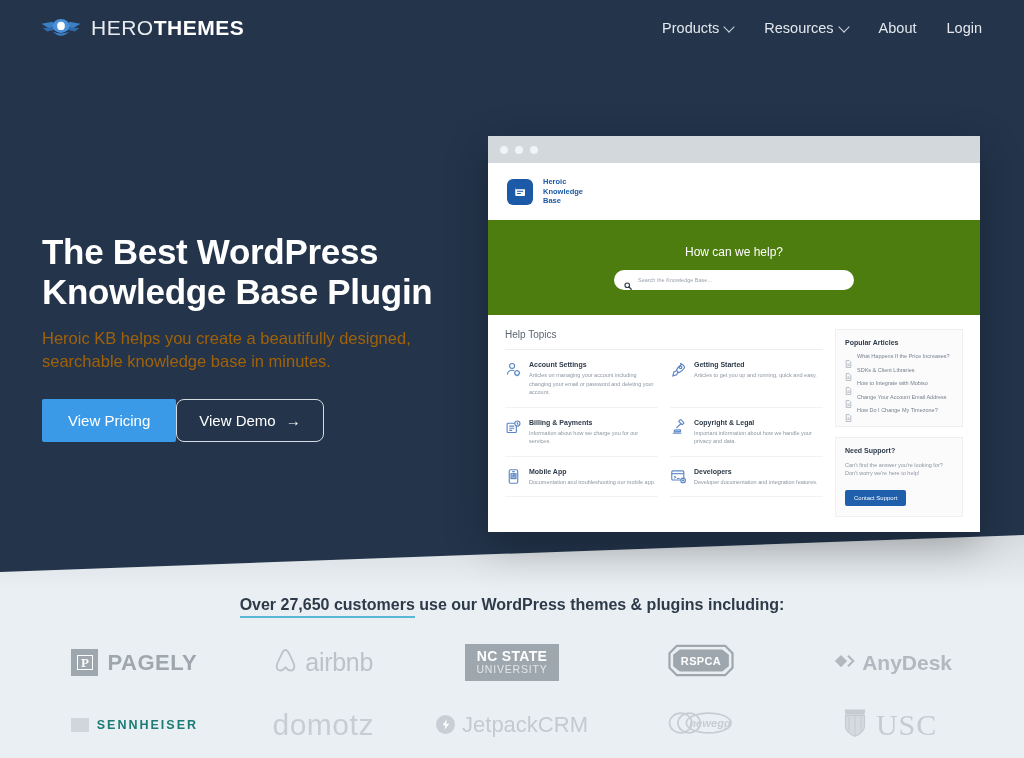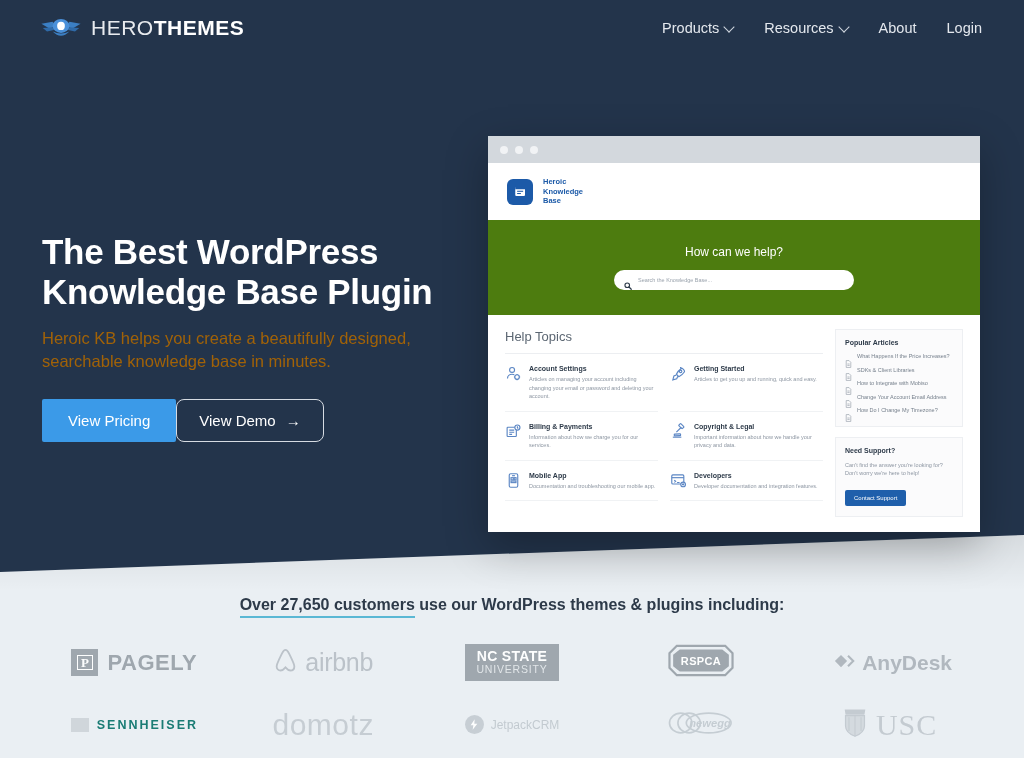--- a/index.html
+++ b/index.html
@@ -94,21 +94,21 @@
   .mock-search-title { color: #ffffff; font-size: 12px; margin-bottom: 11px; }
   .mock-search-box {
     width: 240px; height: 20px; background: #ffffff; border-radius: 10px;
     display: flex; align-items: center; padding-left: 10px; gap: 6px;
   }
   .mag { width: 8px; height: 8px; }
   .mock-search-ph { font-size: 5.5px; color: #9aa3ad; }
 
   .mock-body { display: flex; padding: 14px 17px 0 17px; gap: 12px; background: #ffffff; height: 217px; }
   .mock-main { flex: 1 1 auto; }
-  .mock-help-title { font-size: 13px; color: #5b6672; padding-bottom: 9px; border-bottom: 1px solid #eceef1; }
+  .mock-help-title { font-size: 10px; color: #5b6672; padding-bottom: 9px; border-bottom: 1px solid #eceef1; }
   .topics { display: grid; grid-template-columns: 1fr 1fr; column-gap: 12px; }
   .topic { display: flex; gap: 7px; padding: 11px 0 10px 0; border-bottom: 1px solid #f0f2f4; }
   .topic-ico { width: 17px; height: 17px; flex: 0 0 17px; color: #5b86c4; }
   .topic-h { font-size: 7px; font-weight: 700; color: #2d3a49; margin-bottom: 3px; }
   .topic-d { font-size: 5.5px; line-height: 1.55; color: #8d96a2; }
 
   .mock-side { width: 128px; flex: 0 0 128px; }
   .side-card { background: #fbfbfc; border: 1px solid #edeff2; padding: 9px 9px 10px 9px; }
   .side-card + .side-card { margin-top: 10px; }
   .side-h { font-size: 7px; font-weight: 700; color: #2d3a49; margin-bottom: 7px; }
@@ -158,21 +158,21 @@
 
   .senn { display: flex; align-items: center; gap: 8px; }
   .senn-sq { width: 18px; height: 14px; background: #cfd5da; }
   .senn-t { font-size: 12.5px; font-weight: 700; color: #0f766e; letter-spacing: 2px; }
 
   .domotz { font-size: 30px; color: #c5ccd2; letter-spacing: .5px; }
 
   .jetpack { display: flex; align-items: center; gap: 7px; }
   .jetpack-c { width: 19px; height: 19px; border-radius: 50%; background: #c6cdd3;
     display: flex; align-items: center; justify-content: center; color: #fff; font-size: 12px; }
-  .jetpack-t { font-size: 12px; color: #c1c9cf; }
+  .jetpack-t { font-size: 22px; color: #c1c9cf; }
 
   .newegg { color: #c4ccd2; }
   .usc { display: flex; align-items: center; gap: 8px; }
   .usc-t { font-size: 30px; color: #c3cad0; font-family: "Liberation Serif", serif; letter-spacing: 1px; }
 </style>
 </head>
 <body>
 
 <div id="page">
 

